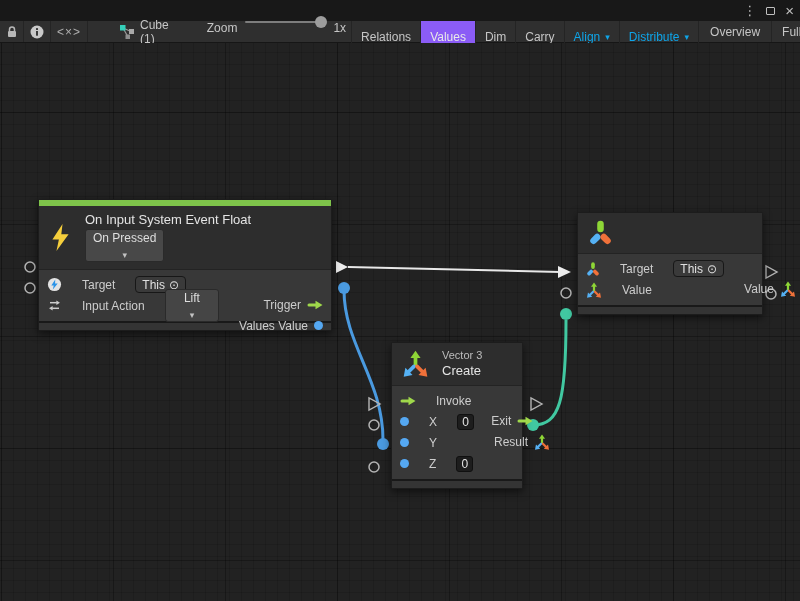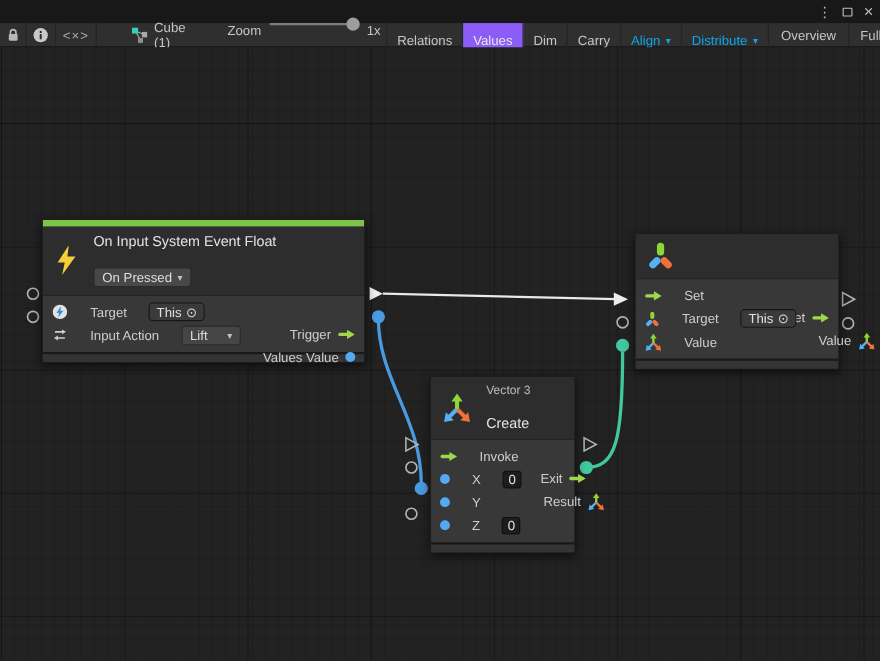--- a/index.html
+++ b/index.html
@@ -35,30 +35,30 @@
       linear-gradient(to right, rgba(0,0,0,0.12) 1px, transparent 1px),
       linear-gradient(to bottom, rgba(0,0,0,0.12) 1px, transparent 1px);
     background-size:112px 112px,112px 112px,12px 12px,12px 12px;
     background-position:1px 0,0 69px,1px 0,0 9px;}
   .overlay{position:absolute;left:0;top:0;width:800px;height:601px;pointer-events:none;z-index:2;}
 
   
   .node{position:absolute;z-index:3;background:#383838;border:1px solid #1c1c1c;border-radius:2px;box-shadow:0 3px 9px rgba(0,0,0,.55);color:#cfcfcf;font-size:12px;}
   .accent{height:6px;background:var(--accent-green,#7ec34a);}
   .nhead{background:#2d2d2d;display:flex;align-items:center;gap:15px;padding:6px 10px 7px 10px;border-bottom:1px solid #232323;}
-  .nhead .titles{display:flex;flex-direction:column;gap:16px;}
+  .nhead .titles{display:flex;flex-direction:column;gap:2px;}
   .ntitle{font-size:13px;color:#e4e4e4;white-space:nowrap;}
   .ncat{font-size:11px;color:#bdbdbd;white-space:nowrap;}
   .nbody{padding:4px 8px 5px 8px;background:#383838;}
   .nrow{display:flex;align-items:center;height:21px;gap:20px;}
   .nrow .right{margin-left:auto;display:flex;align-items:center;gap:6px;margin-top:40px;}
   .nfoot{height:9px;background:#343434;border-top:2px solid #191919;}
   .plabel{color:#cdcdcd;white-space:nowrap;}
   .vdot{width:9px;height:9px;border-radius:50%;background:var(--value-blue,#55a8f2);flex:0 0 auto;}
-  .pill{display:inline-flex;align-items:center;gap:5px;background:#484848;border:1px solid #2a2a2a;border-radius:3px;padding:1px 7px;color:#dedede;font-size:12px;white-space:nowrap;}
+  .pill{display:inline-flex;align-items:center;gap:5px;background:#484848;border:1px solid #2a2a2a;border-radius:3px;padding:1px 7px;color:#dedede;font-size:12px;white-space:nowrap;flex-direction:column;}
   .pill .dd{font-size:9px;color:#c2c2c2;}
   .pill.wide{width:88px;justify-content:space-between;background:#454545;}
   .thisbtn{display:inline-flex;align-items:center;gap:4px;background:#3a3a3a;border:1px solid #171717;border-radius:4px;padding:0 6px;height:17px;color:#e0e0e0;}
   .picker{font-size:12px;color:#d8d8d8;line-height:1;}
   .valfield{min-width:17px;height:16px;background:#1d1d1d;border:1px solid #101010;border-radius:3px;color:#e2e2e2;display:inline-flex;align-items:center;justify-content:center;padding:0 4px;font-size:12px;}
   .icon{flex:0 0 auto;display:block;}
 </style>
 </head>
 <body>
 
@@ -299,32 +299,20 @@
   </div>
 
   <div class="node" style="left:577px;top:212px;width:186px;">
     <div class="nhead" style="gap:14px;">
       <svg class="icon" width="25" height="27" viewBox="0 0 16 16">
           <use href="#def-transform3"></use>
         </svg>
     </div>
     <div class="nbody">
       <div class="nrow">
-        <svg class="icon" width="16" height="10" viewBox="0 0 16 10">
-            <use href="#def-flowarrow"></use>
-          </svg>
-        <span class="plabel">Set</span>
-        <span class="right">
-          <span class="plabel">On Set</span>
-          <svg class="icon" width="16" height="10" viewBox="0 0 16 10">
-              <use href="#def-flowarrow"></use>
-            </svg>
-        </span>
-      </div>
-      <div class="nrow">
         <svg class="icon" width="14" height="14" viewBox="0 0 16 16">
             <use href="#def-transform3"></use>
           </svg>
         <span class="plabel">Target</span>
         <span class="thisbtn">
           <span>This</span>
           <span class="picker">⊙</span>
         </span>
         <span class="right">
           <span class="plabel">Value</span>

